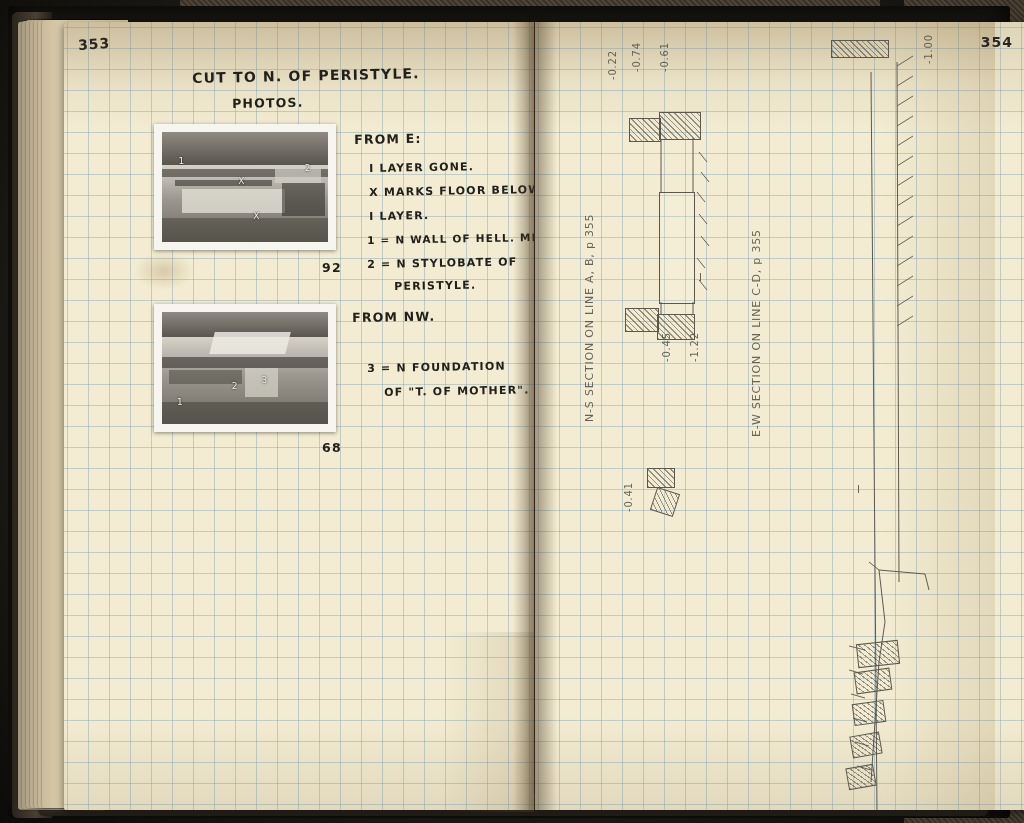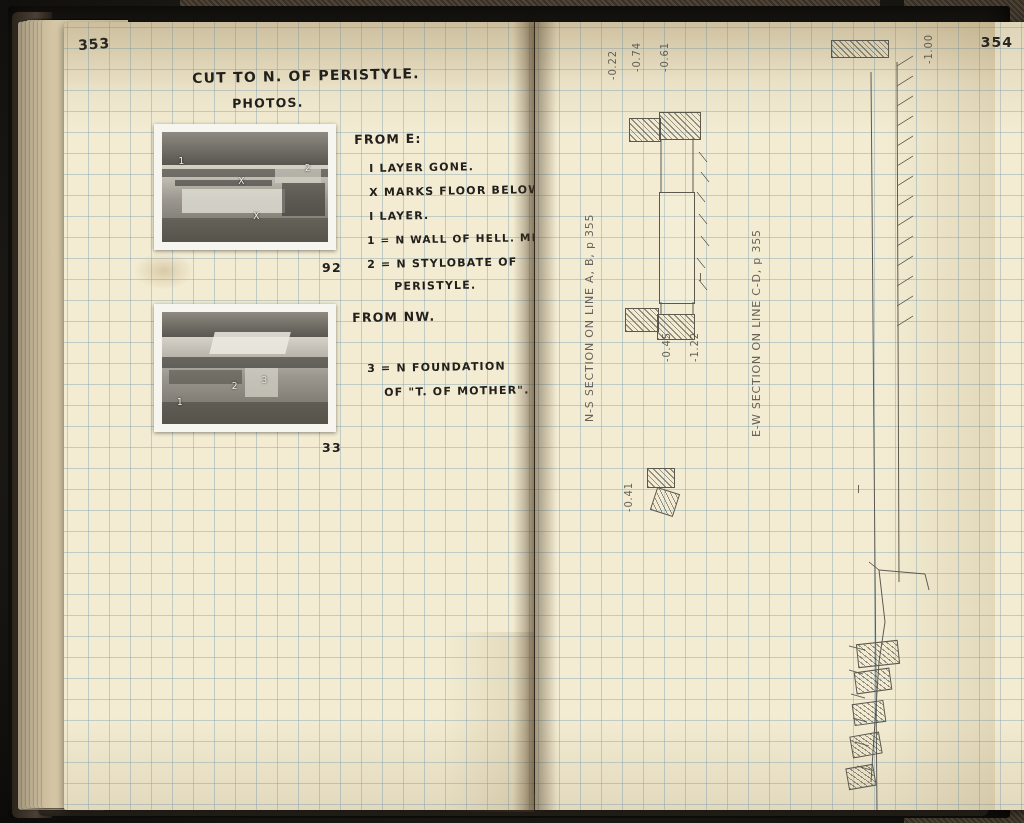--- a/index.html
+++ b/index.html
@@ -293,21 +293,21 @@
           <div class="mark" style="left:9%; top:76%;">1</div>
           <div class="mark" style="left:42%; top:62%;">2</div>
           <div class="mark" style="left:60%; top:56%;">3</div>
         </div>
       </div>
 
       <div class="hand md" style="left:288px; top:288px; transform:rotate(-1deg)">FROM NW.</div>
       <div class="hand sm" style="left:303px; top:340px; transform:rotate(-1deg)">3 = N FOUNDATION</div>
       <div class="hand sm" style="left:320px; top:364px; transform:rotate(-1deg)">OF "T. OF MOTHER".</div>
 
-      <div class="hand md" style="left:258px; top:418px;">33</div>
+      <div class="hand md" style="left:258px; top:418px;">68</div>
     </div>
 
     <div class="page page-right">
       <div class="grid"></div>
 
       <div class="stain" style="left:0px; top:0px; width:460px; height:60px; border-radius:0; background:linear-gradient(180deg,rgba(140,112,62,.20),rgba(140,112,62,0))"></div>
       <div class="stain" style="left:350px; top:0px; width:110px; height:788px; border-radius:0; background:linear-gradient(270deg,rgba(140,112,62,.16),rgba(140,112,62,0))"></div>
 
       <div class="page-num" style="right:18px; top:12px;">354</div>
 

